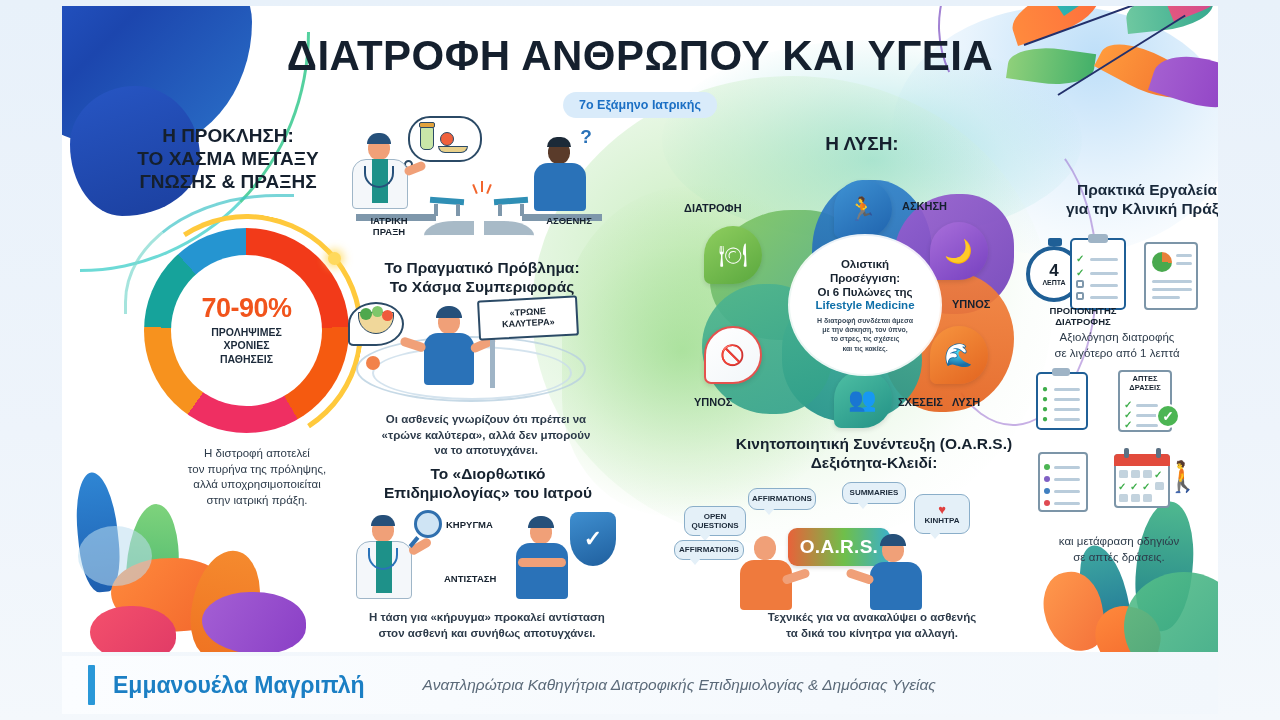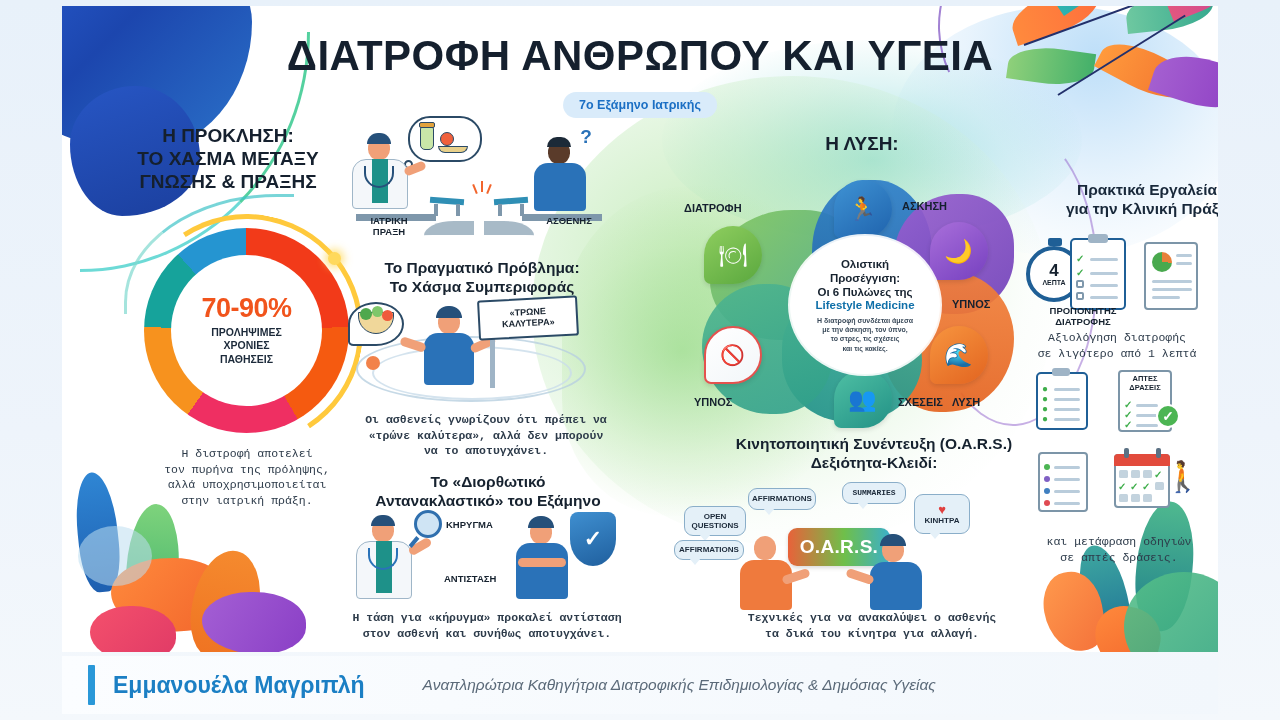--- a/index.html
+++ b/index.html
@@ -153,21 +153,21 @@
   .h-left  { left:16px; top:118px; width:300px; font-size:19px; }
   .h-right { left:560px; top:126px; width:480px; font-size:19px; }
   .h-tools { left:970px; top:175px; width:230px; font-size:15.5px; color:#18283a;}
 
   .sub-head {
     position:absolute; text-align:center; font-weight:bold; color:#16222f;
     line-height:1.25; font-size:15.5px;
   }
   .cap {
     position:absolute; text-align:center; color:#2d3b4a;
-    line-height:1.35; font-size:11.5px;font-family:Liberation Mono, monospace;
+    line-height:1.35; font-size:11.5px;
   }
   .cap-b { font-weight:bold; }
 
   
   .illus { position:absolute; }
   .person-head { position:absolute; border-radius:50% 50% 45% 45%; }
   .person-body { position:absolute; border-radius:14px 14px 4px 4px; }
   .lbl-small {
     position:absolute; font-size:9.5px; font-weight:bold; color:#16222f;
     text-align:center; line-height:1.15;
@@ -322,21 +322,21 @@
       <div class="donut-center">
         <div class="donut-pct">70-90%</div>
         <div class="donut-sub">
           <div>ΠΡΟΛΗΨΙΜΕΣ</div>
           <div>ΧΡΟΝΙΕΣ</div>
           <div>ΠΑΘΗΣΕΙΣ</div>
         </div>
       </div>
     </div>
 
-    <div class="cap" style="left:40px; top:440px; width:290px;">
+    <div class="cap" style="left:50px; top:440px; width:290px;">
       <div>Η διστροφή αποτελεί</div>
       <div>τον πυρήνα της πρόληψης,</div>
       <div>αλλά υποχρησιμοποιείται</div>
       <div>στην ιατρική πράξη.</div>
     </div>
 
     <div class="illus" style="left:272px; top:112px; width:290px; height:112px;">
 
       <div style="position:absolute; left:74px; top:-2px; width:74px; height:46px; background:#fff; border:2px solid #2b4a66; border-radius:22px;"></div>
       <div style="position:absolute; left:86px; top:8px; width:14px; height:24px; background:#c9e7a8; border:1.5px solid #2b4a66; border-radius:3px 3px 5px 5px;"></div>
@@ -411,23 +411,23 @@
         <span>ΚΑΛΥΤΕΡΑ»</span>
       </div>
     </div>
 
     <div class="cap cap-b" style="left:266px; top:406px; width:316px;">
       <div>Οι ασθενείς γνωρίζουν ότι πρέπει να</div>
       <div>«τρώνε καλύτερα», αλλά δεν μπορούν</div>
       <div>να το αποτυγχάνει.</div>
     </div>
 
-    <div class="sub-head" style="left:268px; top:458px; width:316px;margin-top:8px;">
+    <div class="sub-head" style="left:268px; top:458px; width:316px;">
       <div>Το «Διορθωτικό</div>
-      <div>Αντανακλαστικό» του Εξάμηνο</div>
+      <div>Επιδημιολογίας» του Ιατρού</div>
     </div>
 
     <div class="illus" style="left:278px; top:500px; width:300px; height:104px;">
 
       <div class="person-head" style="left:32px; top:12px; width:22px; height:24px; background:#f0a078;"></div>
       <div style="position:absolute; left:31px; top:9px; width:24px; height:11px; background:#26507a; border-radius:11px 11px 0 0;"></div>
       <div class="person-body" style="left:16px; top:35px; width:56px; height:58px; background:#f4f7fa; border:1.5px solid #9fb6c8;"></div>
       <div style="position:absolute; left:36px; top:35px; width:16px; height:52px; background:#1e9189;"></div>
       <div style="position:absolute; left:28px; top:42px; width:30px; height:22px; border:2.5px solid #2a72b8; border-top:none; border-radius:0 0 16px 16px;"></div>
       <div style="position:absolute; left:68px; top:36px; width:24px; height:9px; background:#f0a078; border-radius:5px; transform:rotate(-30deg);"></div>
@@ -516,21 +516,21 @@
       <div class="bubble tail" style="left:14px; top:26px; width:62px; height:30px; flex-direction:column;">
         <span>OPEN</span>
         <span>QUESTIONS</span>
       </div>
       <div class="bubble tail" style="left:4px; top:60px; width:70px; height:20px;">
         <span>AFFIRMATIONS</span>
       </div>
       <div class="bubble tail" style="left:78px; top:8px; width:68px; height:22px;">
         <span>AFFIRMATIONS</span>
       </div>
-      <div class="bubble tail" style="left:172px; top:2px; width:64px; height:22px;font-family:Liberation Mono, monospace;">
+      <div class="bubble tail" style="left:172px; top:2px; width:64px; height:22px;">
         <span>SUMMARIES</span>
       </div>
       <div class="bubble tail" style="left:244px; top:14px; width:56px; height:40px; flex-direction:column;">
         <span style="color:#e0403f; font-size:13px; line-height:1;">♥</span>
         <span>ΚΙΝΗΤΡΑ</span>
       </div>
 
       <div class="oars-main">O.A.R.S.</div>
 
       <div class="person-head" style="left:84px; top:56px; width:22px; height:24px; background:#f0a078;"></div>

